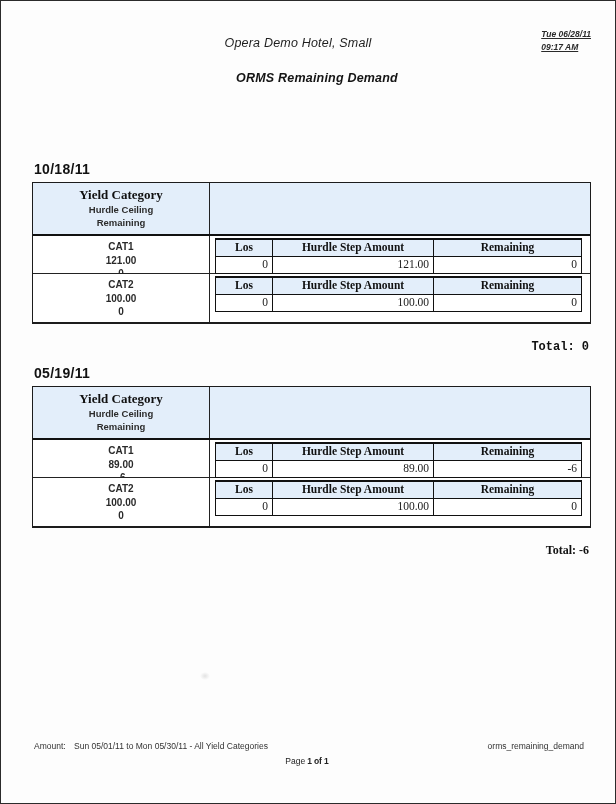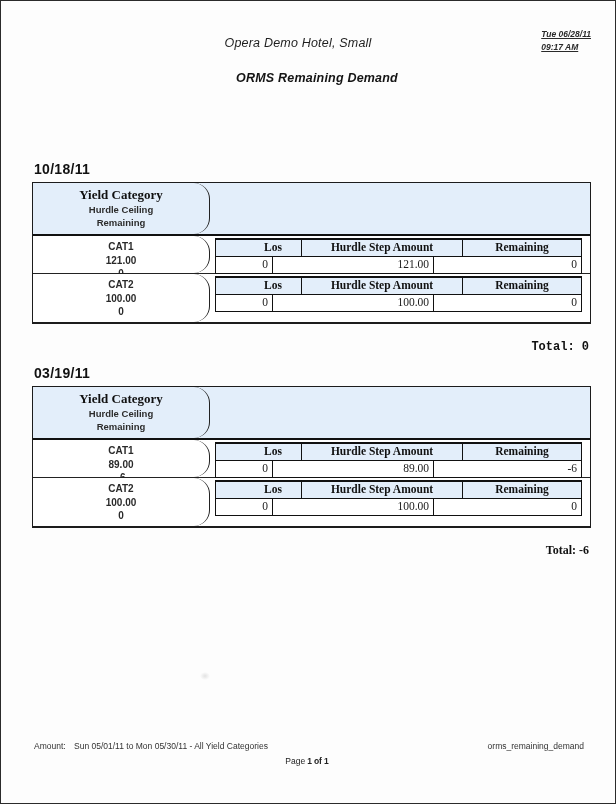--- a/index.html
+++ b/index.html
@@ -49,21 +49,21 @@
     background:#fff;
   }
   .otable.s0 { top:181px; }
   .otable.s1 { top:385px; }
   .orow { display:flex; width:100%; }
   .orow.ohead { height:53px; background:var(--blue,#e3eefa); border-bottom:2px solid #111; }
   .orow.obody1 { height:38px; border-bottom:1px solid #222; }
   .orow.obody2 { height:48px; }
   .ocell-left {
     width:177px; border-right:1px solid #222;
-    text-align:center; overflow:hidden;border-radius:16px;
+    text-align:center; overflow:hidden;
   }
   .ohead .ocell-left { padding-top:4px; }
   .ocell-right { flex:1; position:relative; }
 
   .yc-title {
     font:bold 13px/16px "Liberation Serif", serif; color:#111;
   }
   .yc-sub {
     font:bold 9.5px/13px "Liberation Sans", sans-serif; color:#2c2c2c;
   }
@@ -72,21 +72,21 @@
   }
   .obody1 .ocell-left, .obody2 .ocell-left { padding-top:4px; }
 
   
   .itable {
     margin:2px 8px 0 5px;
     border:1px solid #111; border-top:2px solid #111;
     background:#fff;
   }
   .irow { display:flex; width:100%; }
-  .irow.ihead { height:17px; background:var(--blue,#e3eefa); border-bottom:1px solid #111;padding-left:29px; }
+  .irow.ihead { height:17px; background:var(--blue,#e3eefa); border-bottom:1px solid #111; }
   .irow.ivals { height:16px; }
   .ic { overflow:hidden; }
   .ic.c-los { width:57px; border-right:1px solid #111; }
   .ic.c-hsa { width:161px; border-right:1px solid #111; }
   .ic.c-rem { flex:1; }
   .ihead .ic {
     text-align:center;
     font:bold 11.5px/15px "Liberation Serif", serif; color:#111;
   }
   .ivals .ic {
@@ -192,21 +192,21 @@
           <div class="ic c-hsa">100.00</div>
           <div class="ic c-rem">0</div>
         </div>
       </div>
     </div>
   </div>
 </div>
 
 <div class="total-line s0">Total: 0</div>
 
-<div class="sec-head s1">03/19/11</div>
+<div class="sec-head s1">05/19/11</div>
 
 <div class="otable s1">
   <div class="orow ohead">
     <div class="ocell-left">
       <div class="yc-title">Yield Category</div>
       <div class="yc-sub">Hurdle Ceiling</div>
       <div class="yc-sub">Remaining</div>
     </div>
     <div class="ocell-right"></div>
   </div>

